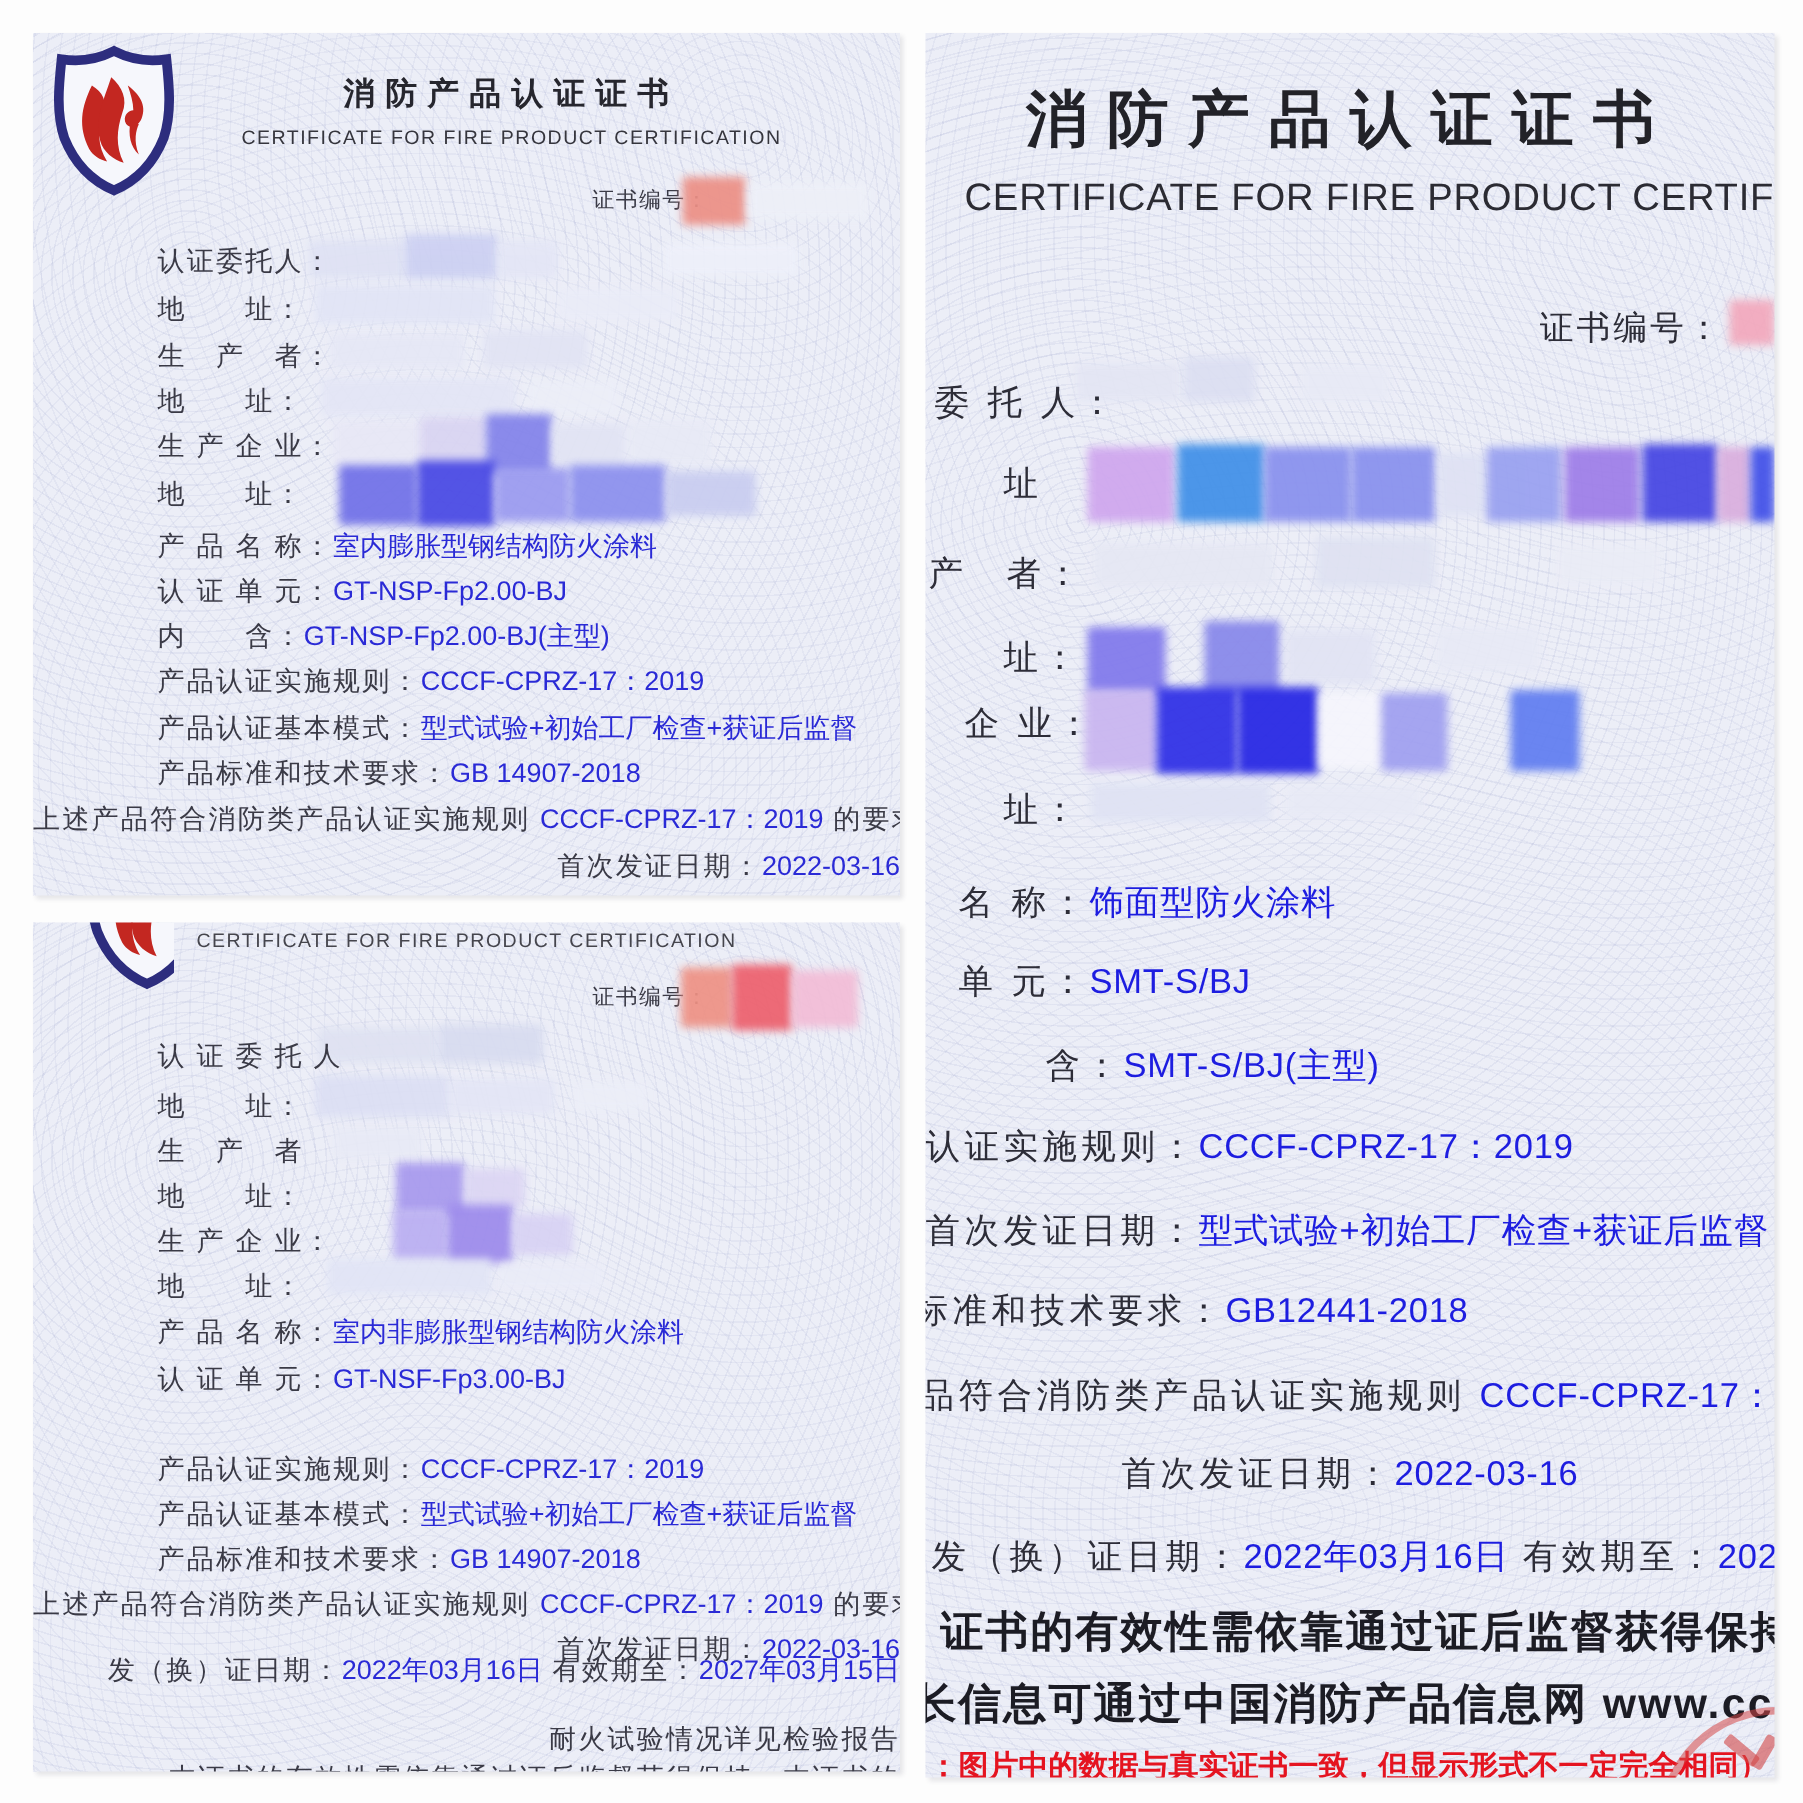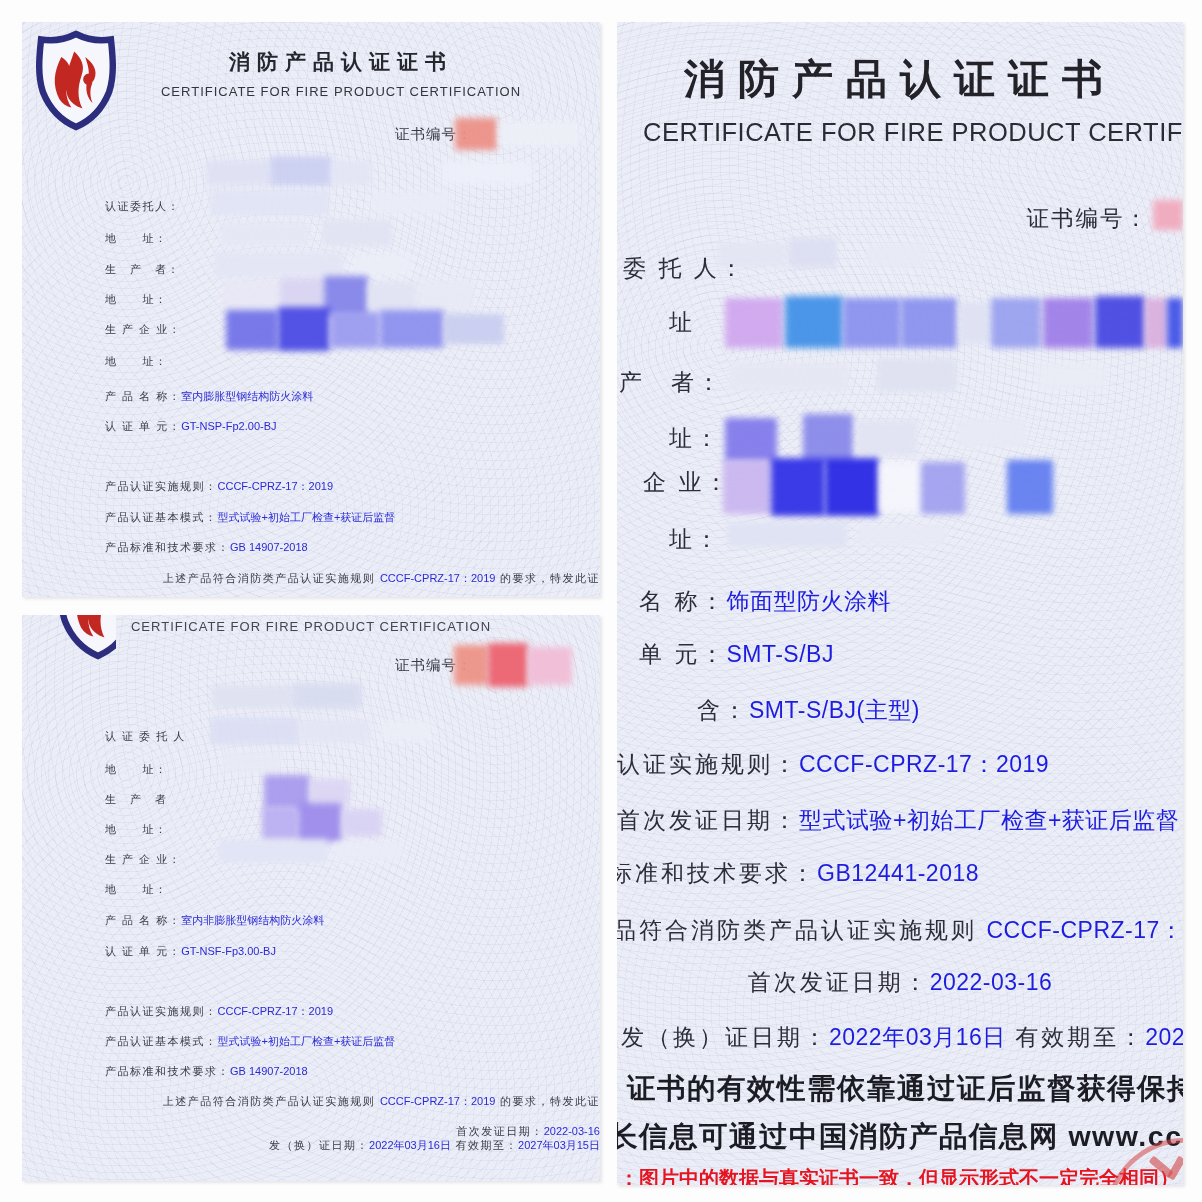--- a/index.html
+++ b/index.html
@@ -20,21 +20,21 @@
   }
   #cert1{left:22px;top:22px;width:578px;height:575px;}
   #cert2{left:22px;top:615px;width:578px;height:566px;}
   #cert3{left:617px;top:22px;width:566px;height:1163px;}
 
   .rows{position:absolute;inset:0;}
   .row{position:absolute;white-space:nowrap;}
   .redact{position:absolute;filter:blur(3px);border-radius:2px;opacity:.92;}
 
   
-  .cert-sm .row{height:24px;line-height:24px;font-size:11px;margin-top:32px;}
+  .cert-sm .row{height:24px;line-height:24px;font-size:18px;}
   .cert-sm .row.field{left:83px;}
   .cert-sm .row.center{left:0;right:0;text-align:right;}
   .cert-sm .lab{color:#3a3a46;letter-spacing:1.5px;}
   .cert-sm .val{color:#2a2ad6;letter-spacing:0;}
 
   
   .cert-lg .row{height:32px;line-height:32px;font-size:23px;}
   .cert-lg .row.center{left:0;right:0;text-align:center;}
   .cert-lg .lab{color:#2d2d38;letter-spacing:3px;}
   .cert-lg .val{color:#1d1de0;letter-spacing:0.5px;}
@@ -123,20 +123,21 @@
       <div class="redact" style="left: 358px; top: 288px; width: 64px; height: 38px; background: rgb(139, 143, 238);"></div>
       <div class="redact" style="left: 422px; top: 292px; width: 60px; height: 30px; background: rgb(201, 205, 240);"></div>
       <div class="row field" style="top: 140px;"><span class="lab">认证委托人：</span></div>
       <div class="row field" style="top: 172px;"><span class="lab">地　　址：</span></div>
       <div class="row field" style="top: 203px;"><span class="lab">生　产　者：</span></div>
       <div class="row field" style="top: 233px;"><span class="lab">地　　址：</span></div>
       <div class="row field" style="top: 263px;"><span class="lab">生 产 企 业：</span></div>
       <div class="row field" style="top: 295px;"><span class="lab">地　　址：</span></div>
       <div class="row field" style="top: 330px;"><span class="lab">产 品 名 称：</span><span class="val">室内膨胀型钢结构防火涂料</span></div>
       <div class="row field" style="top: 360px;"><span class="lab">认 证 单 元：</span><span class="val">GT-NSP-Fp2.00-BJ</span></div>
+      <div class="row field" style="top: 390px;"><span class="lab">内　　含：</span><span class="val">GT-NSP-Fp2.00-BJ(主型)</span></div>
       <div class="row field" style="top: 420px;"><span class="lab">产品认证实施规则：</span><span class="val">CCCF-CPRZ-17：2019</span></div>
       <div class="row field" style="top: 451px;"><span class="lab">产品认证基本模式：</span><span class="val">型式试验+初始工厂检查+获证后监督</span></div>
       <div class="row field" style="top: 481px;"><span class="lab">产品标准和技术要求：</span><span class="val">GB 14907-2018</span></div>
       <div class="row center" style="top: 512px;"><span class="lab">上述产品符合消防类产品认证实施规则 </span><span class="val">CCCF-CPRZ-17：2019</span><span class="lab"> 的要求，特发此证</span></div>
       <div class="row center" style="top: 543px;"><span class="lab">首次发证日期：</span><span class="val">2022-03-16</span></div>
     </div>
 </div>
 
 <div id="cert2" class="panel cert-sm">
   <div class="logo-clip">

